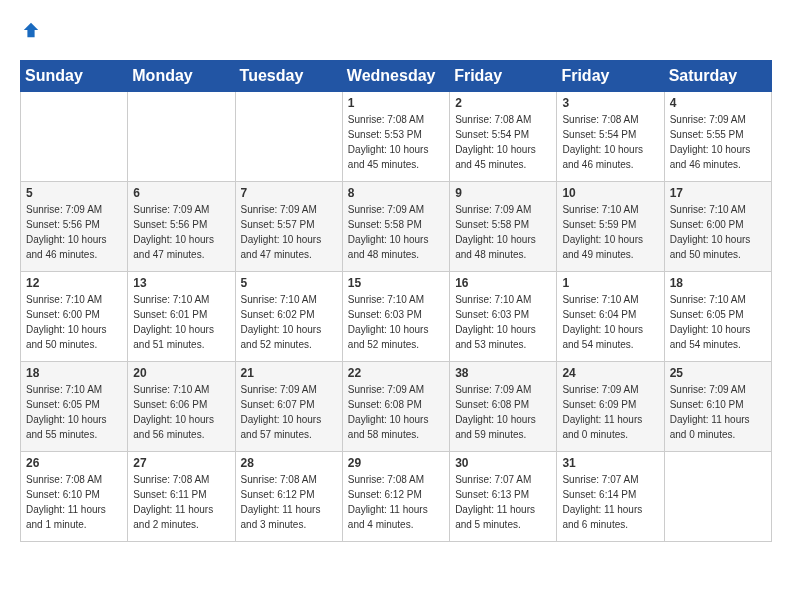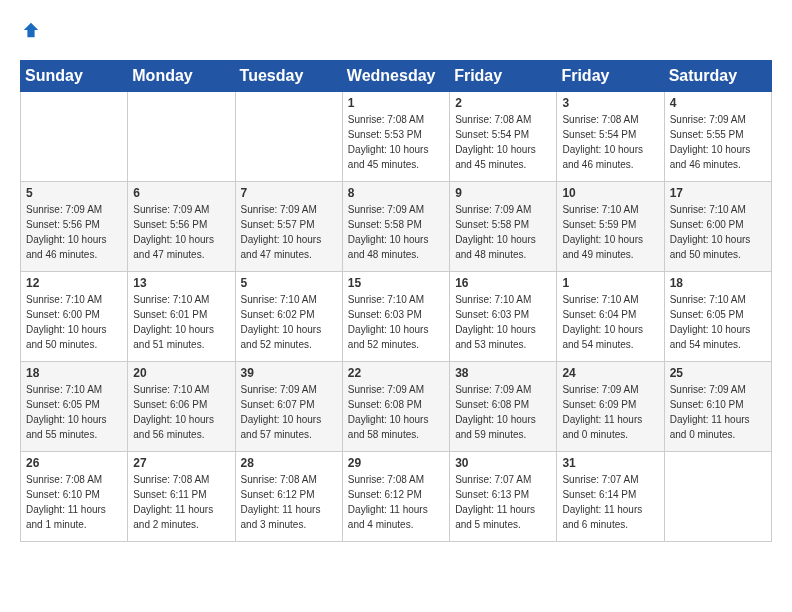--- a/index.html
+++ b/index.html
@@ -243,21 +243,21 @@
 Sunset: 6:05 PM
 Daylight: 10 hours and 55 minutes.</div>
         </td>
         <td>
           <span class="day-num">20</span>
           <div class="cell-info" style="white-space: pre-line;">Sunrise: 7:10 AM
 Sunset: 6:06 PM
 Daylight: 10 hours and 56 minutes.</div>
         </td>
         <td>
-          <span class="day-num">39</span>
+          <span class="day-num">21</span>
           <div class="cell-info" style="white-space: pre-line;">Sunrise: 7:09 AM
 Sunset: 6:07 PM
 Daylight: 10 hours and 57 minutes.</div>
         </td>
         <td>
           <span class="day-num">22</span>
           <div class="cell-info" style="white-space: pre-line;">Sunrise: 7:09 AM
 Sunset: 6:08 PM
 Daylight: 10 hours and 58 minutes.</div>
         </td>

